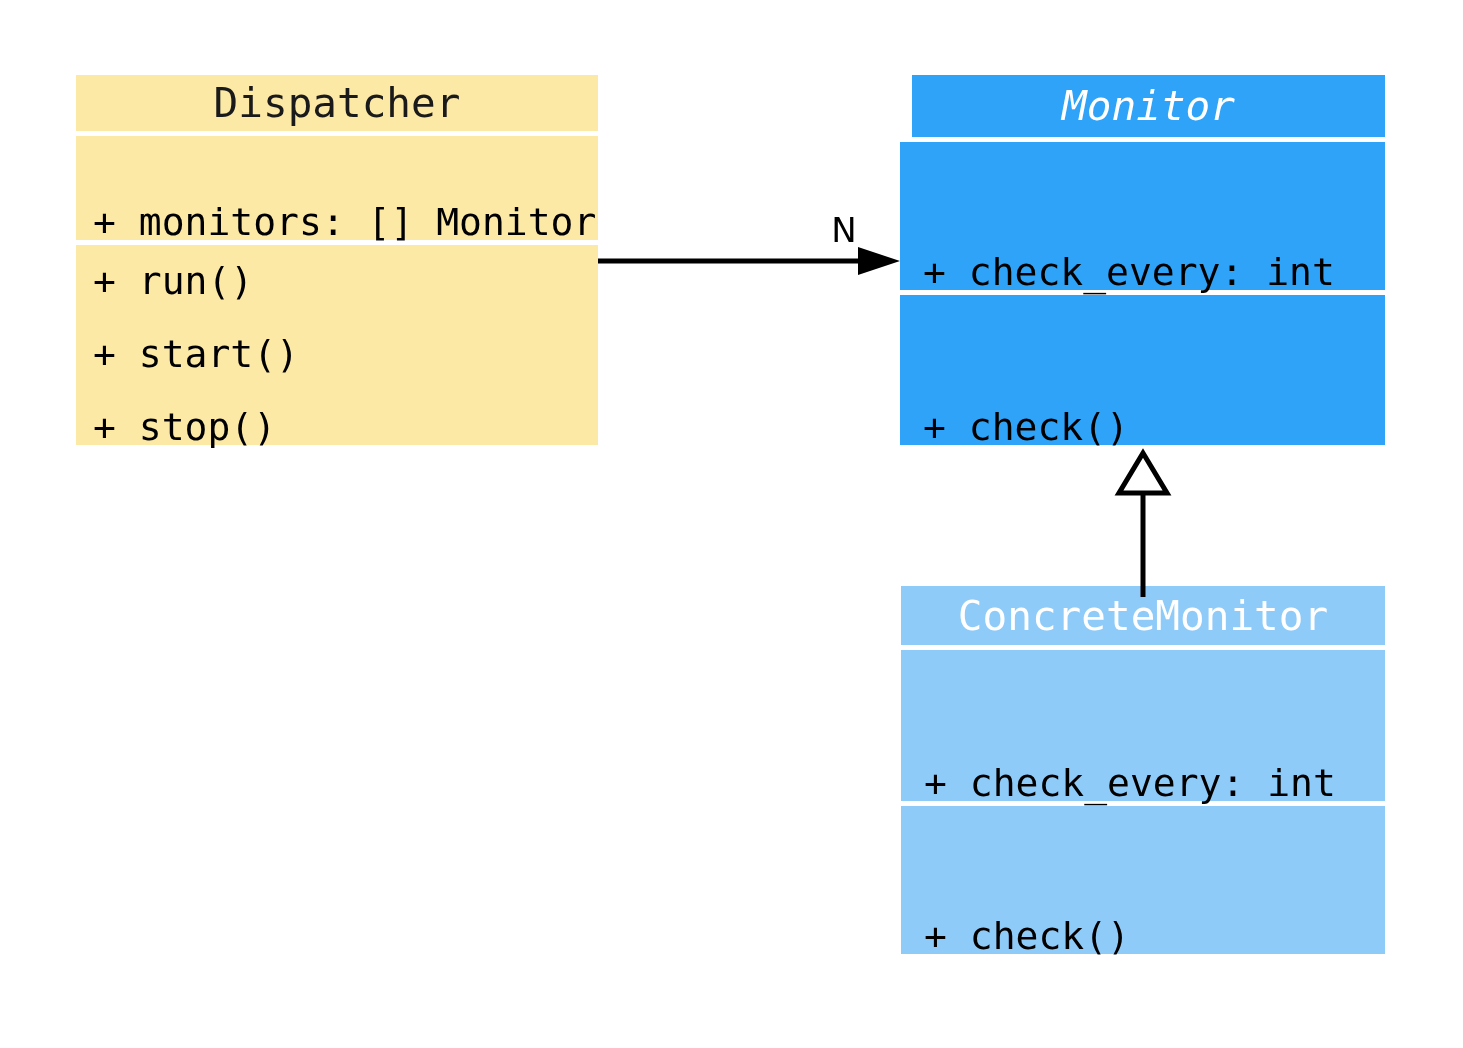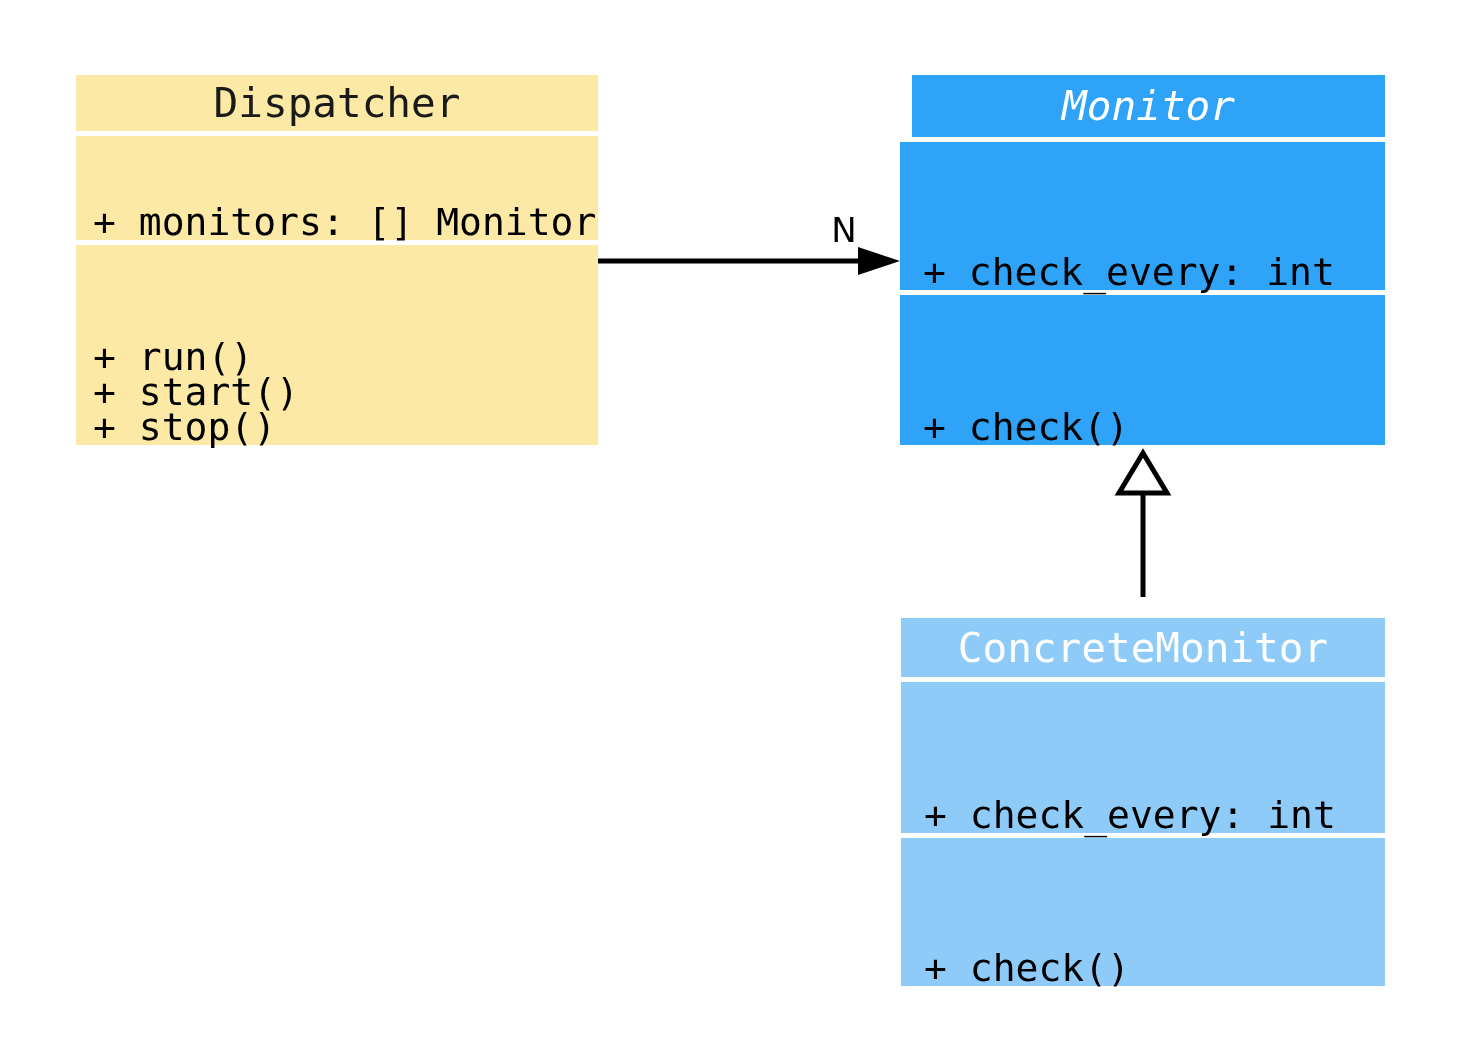--- a/index.html
+++ b/index.html
@@ -53,38 +53,38 @@
 </head>
 <body>
 
 <div class="canvas">
 
   <div class="uml-class" style="left: 76px; top: 75px; width: 522px; height: 370px; --pad: 17px; --fill: #FCE9A6;">
     <div class="sec title" style="height: 62px; --text: #1A1A1A;">Dispatcher</div>
     <div class="sec members" style="height:115px;">
       <div>+ monitors: [] Monitor</div>
     </div>
-    <div class="sec members" style="height:222px;">
+    <div class="sec members" style="height:222px;gap:38px;">
       <div>+ run()</div>
       <div>+ start()</div>
       <div>+ stop()</div>
     </div>
   </div>
 
   <div class="uml-class" style="left: 900px; top: 75px; width: 485px; height: 370px; --pad: 23px; --fill: #2EA3F7;">
     <div class="sec title abstract" style="height: 62px; --text: #FFFFFF;">Monitor</div>
     <div class="sec members" style="height:148px;">
       <div>+ check_every: int</div>
     </div>
     <div class="sec members" style="height:150px;">
       <div>+ check()</div>
     </div>
   </div>
 
-  <div class="uml-class" style="left: 901px; top: 618px; width: 484px; height: 368px; --pad: 23px; --fill: #8FCBF9;">
+  <div class="uml-class" style="left: 901px; top: 586px; width: 484px; height: 368px; --pad: 23px; --fill: #8FCBF9;">
     <div class="sec title" style="height: 59px; --text: #FFFFFF;">ConcreteMonitor</div>
     <div class="sec members" style="height:151px;">
       <div>+ check_every: int</div>
     </div>
     <div class="sec members" style="height:148px;">
       <div>+ check()</div>
     </div>
   </div>
 
   <svg class="rel-layer" width="1463" height="1048" viewBox="0 0 1463 1048">

